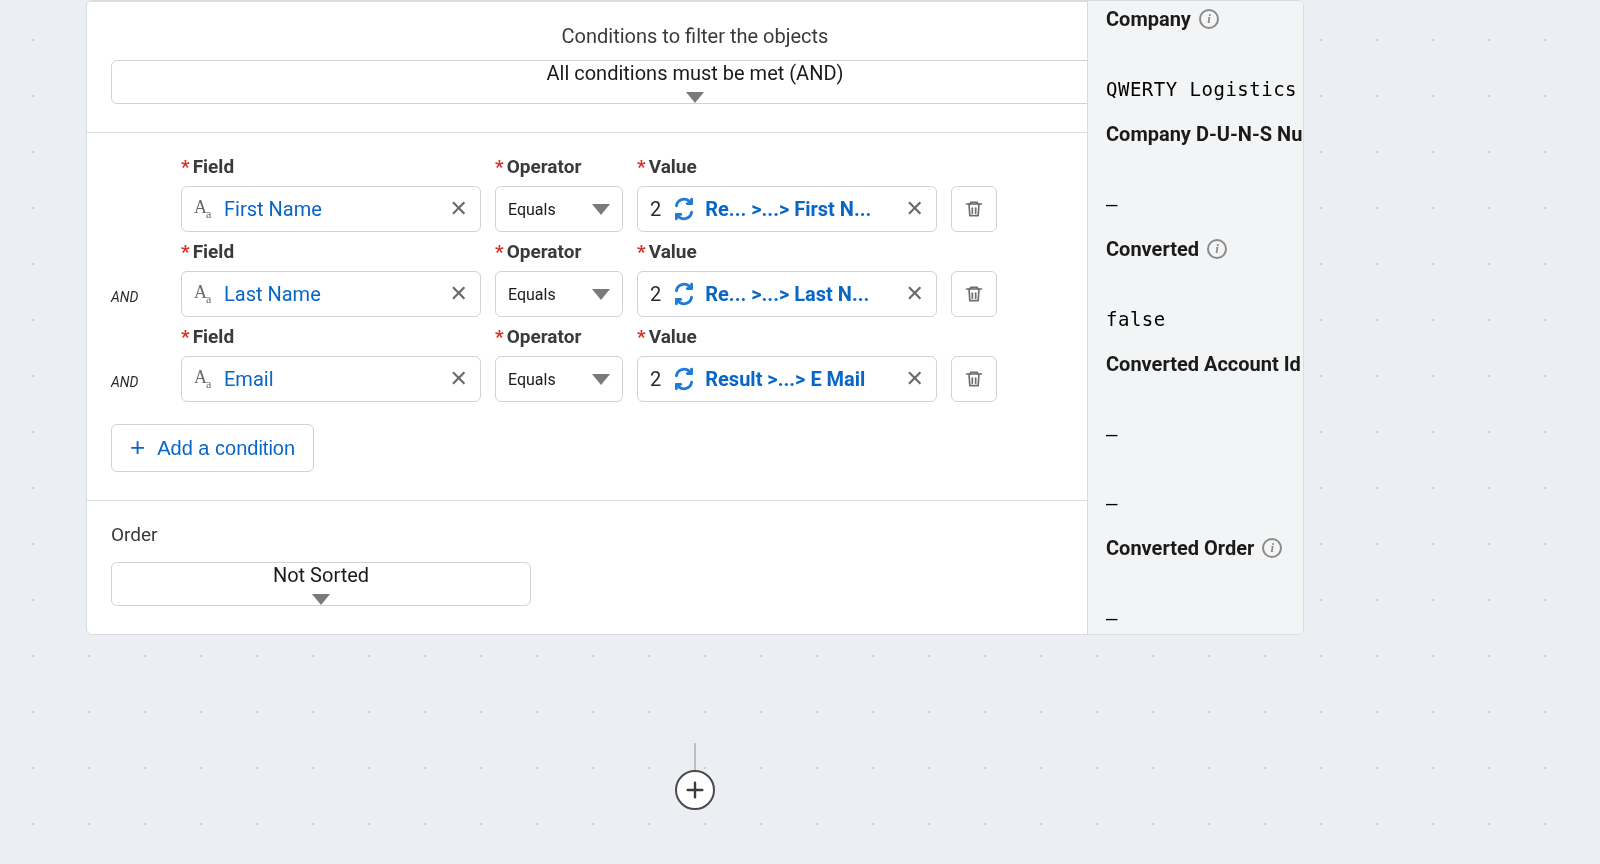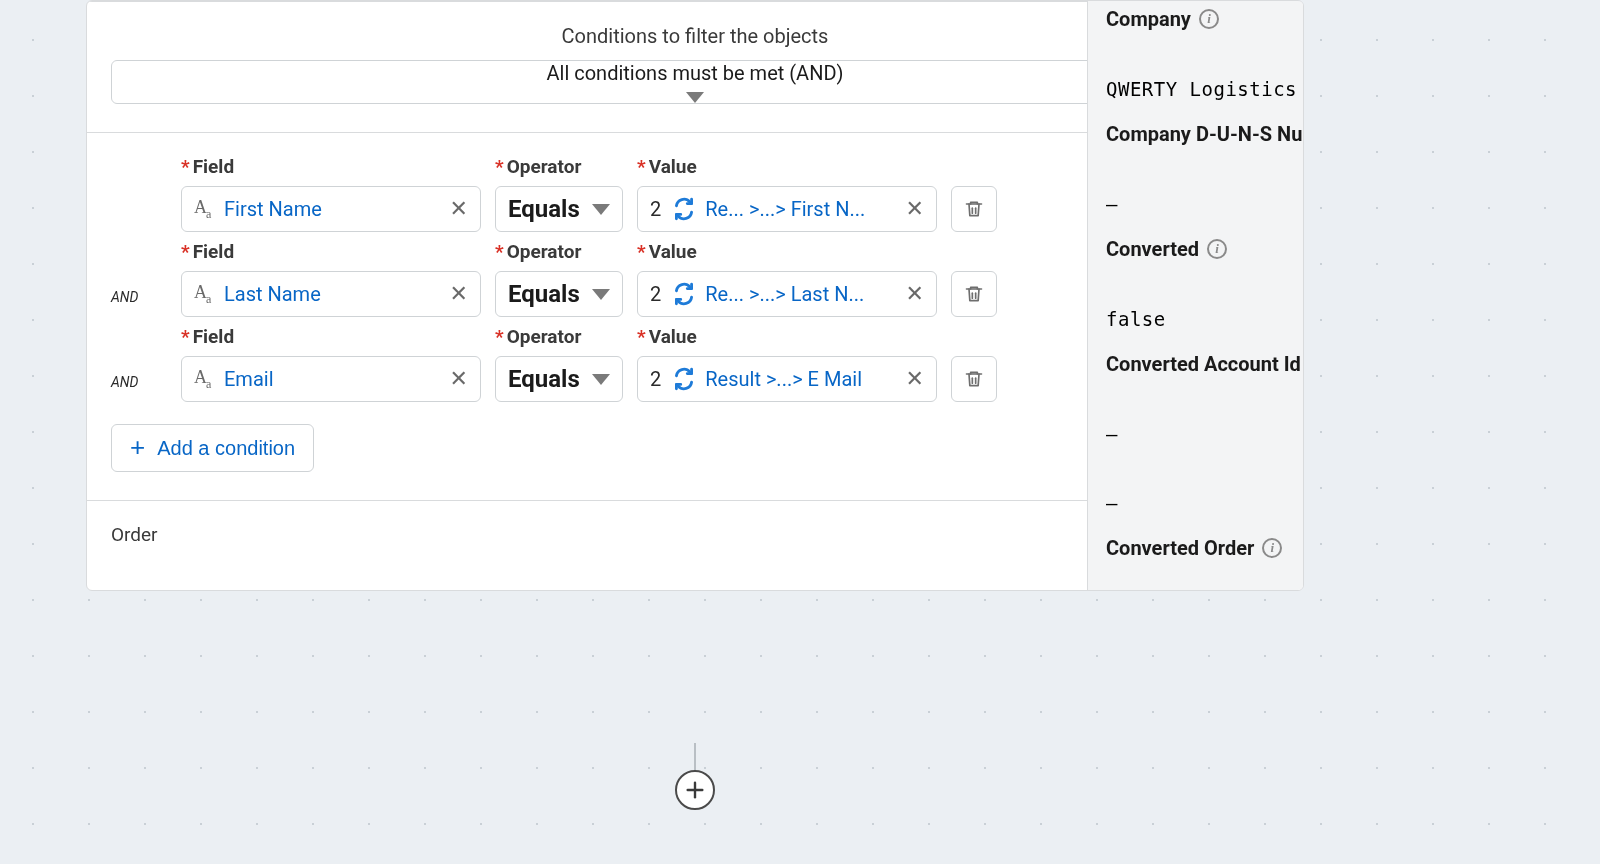--- a/index.html
+++ b/index.html
@@ -135,38 +135,37 @@
   }
   .op-select {
     display: flex;
     align-items: center;
     justify-content: space-between;
     border: 1px solid #cfd3d6;
     border-radius: 6px;
     height: 46px;
     padding: 0 12px;
     background: #fff;
-    font-size: 24px;
-    font-weight: bold;
+    font-size: 16px;
   }
   .val-chip {
     display: flex;
     align-items: center;
     gap: 8px;
     border: 1px solid #cfd3d6;
     border-radius: 6px;
     height: 46px;
     padding: 0 10px 0 12px;
     background: #fff;
     font-size: 20px;
     white-space: nowrap;
     overflow: hidden;
   }
   .val-chip .num { color: #2b2b2b; margin-right: 2px; }
-  .val-chip .path { color: var(--chip-link); overflow: hidden; text-overflow: ellipsis; }
+  .val-chip .path { color: var(--chip-link); overflow: hidden; text-overflow: ellipsis; font-weight: bold; }
   .trash-btn {
     width: 46px; height: 46px;
     border: 1px solid #cfd3d6;
     border-radius: 6px;
     background: #fff;
     display: flex; align-items: center; justify-content: center;
     cursor: pointer;
   }
   .add-cond {
     margin-top: 14px;
@@ -430,20 +429,26 @@
   </div>
 </div>
     <button class="add-cond">
       <span class="plus">+</span>
       <span>Add a condition</span>
     </button>
   </div>
 
   <div class="section orderby">
     <div class="label-sm" style="font-size:19px;margin-bottom:16px;">Order</div>
+    <div class="order-select-wrap">
+      <div class="select-like">
+        <span>Not Sorted</span>
+        <span class="chevron"></span>
+      </div>
+    </div>
   </div>
 
   <div class="inspector">
     <div id="props-host">
   <div class="prop">
     <div class="prop-label">
       <span>Company</span>
       <span class="info-icon">i</span>
     </div>
     <div class="prop-val">QWERTY Logistics</div>

